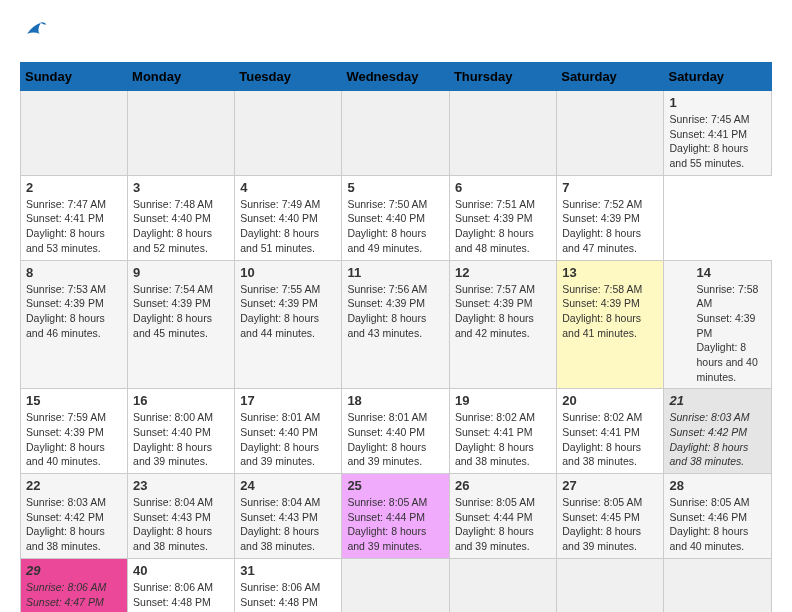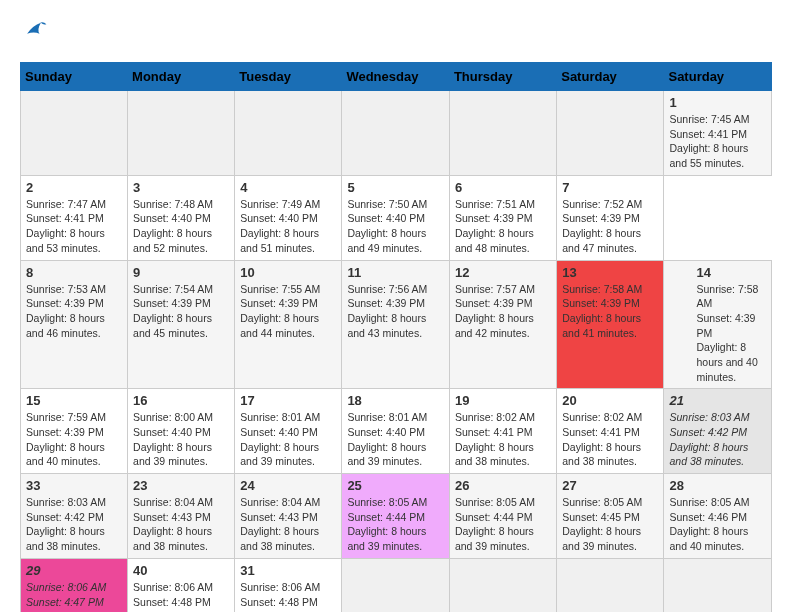--- a/index.html
+++ b/index.html
@@ -178,21 +178,21 @@
           <div class="day-info">Sunrise: 7:55 AM<br>Sunset: 4:39 PM<br>Daylight: 8 hours and 44 minutes.</div>
         </td>
         <td style="background-color: rgb(245, 245, 245);">
           <span class="day-number">11</span>
           <div class="day-info">Sunrise: 7:56 AM<br>Sunset: 4:39 PM<br>Daylight: 8 hours and 43 minutes.</div>
         </td>
         <td style="background-color: rgb(245, 245, 245);">
           <span class="day-number">12</span>
           <div class="day-info">Sunrise: 7:57 AM<br>Sunset: 4:39 PM<br>Daylight: 8 hours and 42 minutes.</div>
         </td>
-        <td style="background-color: #ef4444;">
+        <td style="background-color: #fef9c3;">
           <span class="day-number">13</span>
           <div class="day-info">Sunrise: 7:58 AM<br>Sunset: 4:39 PM<br>Daylight: 8 hours and 41 minutes.</div>
         </td>
         <td style="background-color: rgb(245, 245, 245); padding-left: 32px;">
           <span class="day-number">14</span>
           <div class="day-info">Sunrise: 7:58 AM<br>Sunset: 4:39 PM<br>Daylight: 8 hours and 40 minutes.</div>
         </td>
       </tr>
       <tr style="background-color: rgb(255, 255, 255);">
         <td style="background-color: rgb(255, 255, 255);">
@@ -219,21 +219,21 @@
           <span class="day-number">20</span>
           <div class="day-info">Sunrise: 8:02 AM<br>Sunset: 4:41 PM<br>Daylight: 8 hours and 38 minutes.</div>
         </td>
         <td style="background-color: #e5e5e5; font-style: italic;">
           <span class="day-number">21</span>
           <div class="day-info">Sunrise: 8:03 AM<br>Sunset: 4:42 PM<br>Daylight: 8 hours and 38 minutes.</div>
         </td>
       </tr>
       <tr style="background-color: rgb(245, 245, 245);">
         <td style="background-color: rgb(245, 245, 245);">
-          <span class="day-number">33</span>
+          <span class="day-number">22</span>
           <div class="day-info">Sunrise: 8:03 AM<br>Sunset: 4:42 PM<br>Daylight: 8 hours and 38 minutes.</div>
         </td>
         <td style="background-color: rgb(245, 245, 245);">
           <span class="day-number">23</span>
           <div class="day-info">Sunrise: 8:04 AM<br>Sunset: 4:43 PM<br>Daylight: 8 hours and 38 minutes.</div>
         </td>
         <td style="background-color: rgb(245, 245, 245);">
           <span class="day-number">24</span>
           <div class="day-info">Sunrise: 8:04 AM<br>Sunset: 4:43 PM<br>Daylight: 8 hours and 38 minutes.</div>
         </td>

